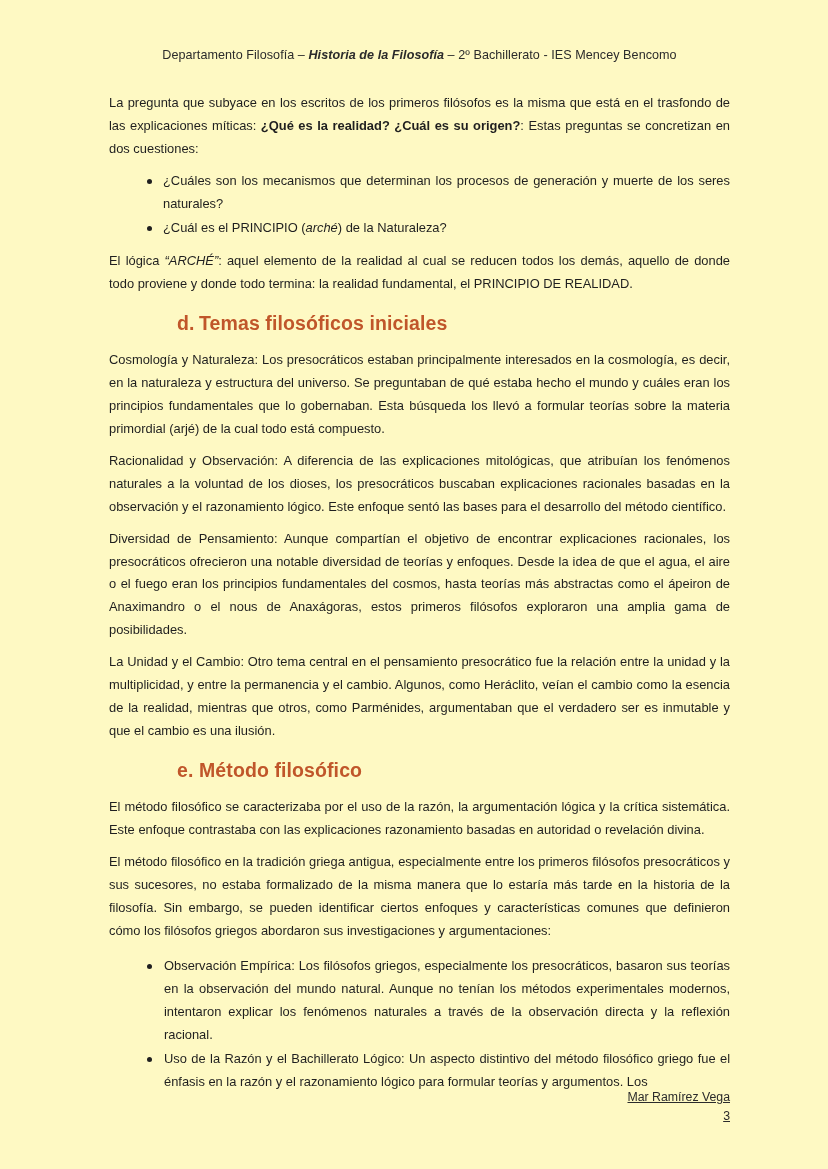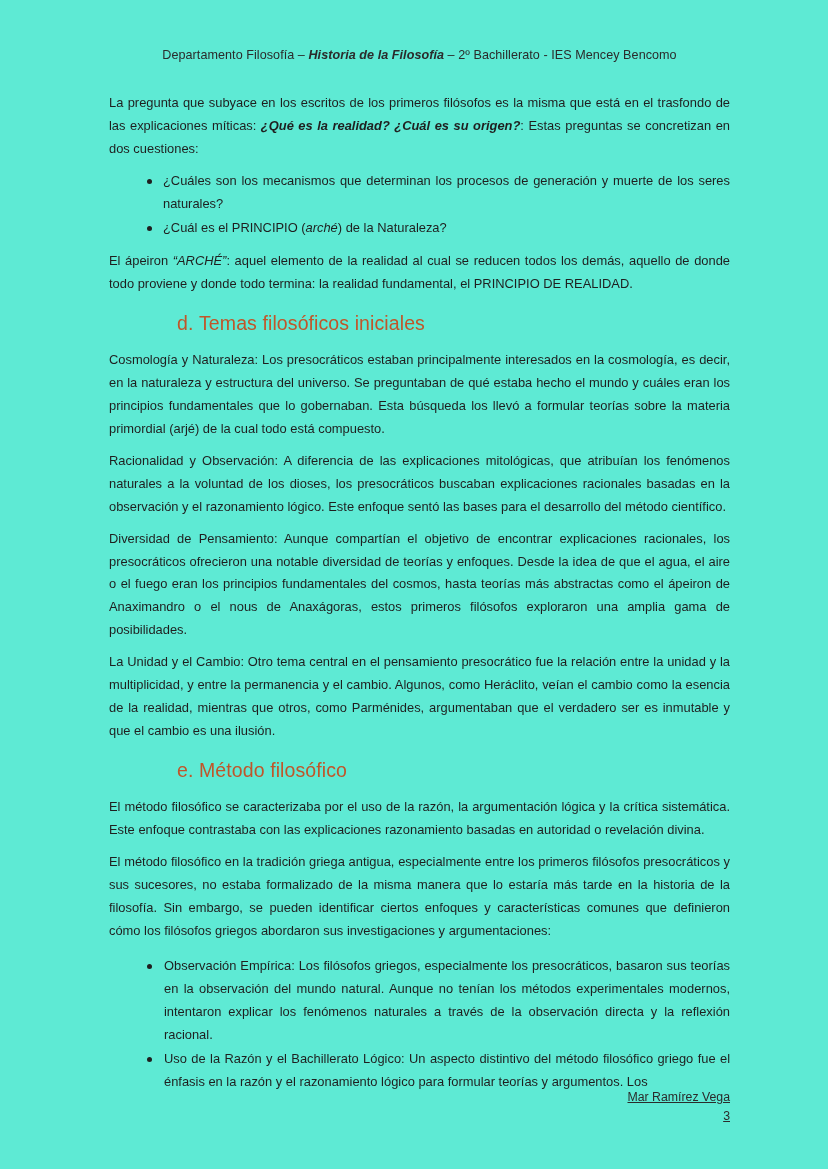--- a/index.html
+++ b/index.html
@@ -12,21 +12,21 @@
     height: 1169px;
     font-family: "Liberation Sans", sans-serif;
     color: #1a1a1a;
     overflow: hidden;
   }
   .page {
     position: relative;
     width: 828px;
     height: 1169px;
     box-sizing: border-box;
-    background: #5eead4;
+    background: #fef9c3;
   }
   .doc-header {
     position: absolute;
     top: 48px;
     left: 109px;
     width: 621px;
     text-align: center;
     font-size: 12.6px;
     color: #2b2b2b;
     letter-spacing: 0.05px;
@@ -53,21 +53,20 @@
     margin-bottom: 12px;
   }
   .lead-bold {
     font-weight: normal;
   }
   .ital {
     font-style: italic;
   }
   .bold-ital {
     font-weight: bold;
-    font-style: italic;
   }
   ul.bullets {
     margin: 6px 0 10px 0;
     padding: 0;
     list-style: none;
   }
   ul.bullets > li {
     position: relative;
     margin: 0 0 1px 0;
     padding-left: 54px;
@@ -86,21 +85,21 @@
     border-radius: 50%;
     background: #1f1f1f;
   }
   ul.bullets.wide > li {
     padding-left: 55px;
   }
   h2.section-heading {
     margin: 16px 0 14px 0;
     padding-left: 68px;
     font-size: 19.5px;
-    font-weight: normal;
+    font-weight: bold;
     color: #c0562a;
     letter-spacing: 0.1px;
   }
   h2.section-heading .marker {
     display: inline-block;
     min-width: 22px;
   }
   .footer {
     position: absolute;
     left: 109px;
@@ -127,21 +126,21 @@
 
   <div class="content">
 
     <p class="body-par"><span>La pregunta que subyace en los escritos de los primeros filósofos es la misma que está en el trasfondo de las explicaciones míticas: </span><span class="bold-ital">¿Qué es la realidad? ¿Cuál es su origen?</span><span>: Estas preguntas se concretizan en dos cuestiones:</span></p>
 
     <ul class="bullets">
       <li><span>¿Cuáles son los mecanismos que determinan los procesos de generación y muerte de los seres naturales?</span></li>
       <li><span>¿Cuál es el PRINCIPIO (</span><span class="ital">arché</span><span>) de la Naturaleza?</span></li>
     </ul>
 
-    <p class="body-par tight"><span>El ápeiron </span><span class="ital">“ARCHÉ”</span><span>: aquel elemento de la realidad al cual se reducen todos los demás, aquello de donde todo proviene y donde todo termina: la realidad fundamental, el PRINCIPIO DE REALIDAD.</span></p>
+    <p class="body-par tight"><span>El lógica </span><span class="ital">“ARCHÉ”</span><span>: aquel elemento de la realidad al cual se reducen todos los demás, aquello de donde todo proviene y donde todo termina: la realidad fundamental, el PRINCIPIO DE REALIDAD.</span></p>
 
     <h2 class="section-heading"><span class="marker">d.</span><span>Temas filosóficos iniciales</span></h2>
 
     <p class="body-par"><span class="lead-bold">Cosmología y Naturaleza</span><span>: Los presocráticos estaban principalmente interesados en la cosmología, es decir, en la naturaleza y estructura del universo. Se preguntaban de qué estaba hecho el mundo y cuáles eran los principios fundamentales que lo gobernaban. Esta búsqueda los llevó a formular teorías sobre la materia primordial (arjé) de la cual todo está compuesto.</span></p>
 
     <p class="body-par"><span class="lead-bold">Racionalidad y Observación</span><span>: A diferencia de las explicaciones mitológicas, que atribuían los fenómenos naturales a la voluntad de los dioses, los presocráticos buscaban explicaciones racionales basadas en la observación y el razonamiento lógico. Este enfoque sentó las bases para el desarrollo del método científico.</span></p>
 
     <p class="body-par"><span class="lead-bold">Diversidad de Pensamiento</span><span>: Aunque compartían el objetivo de encontrar explicaciones racionales, los presocráticos ofrecieron una notable diversidad de teorías y enfoques. Desde la idea de que el agua, el aire o el fuego eran los principios fundamentales del cosmos, hasta teorías más abstractas como el ápeiron de Anaximandro o el nous de Anaxágoras, estos primeros filósofos exploraron una amplia gama de posibilidades.</span></p>
 
     <p class="body-par"><span class="lead-bold">La Unidad y el Cambio</span><span>: Otro tema central en el pensamiento presocrático fue la relación entre la unidad y la multiplicidad, y entre la permanencia y el cambio. Algunos, como Heráclito, veían el cambio como la esencia de la realidad, mientras que otros, como Parménides, argumentaban que el verdadero ser es inmutable y que el cambio es una ilusión.</span></p>

